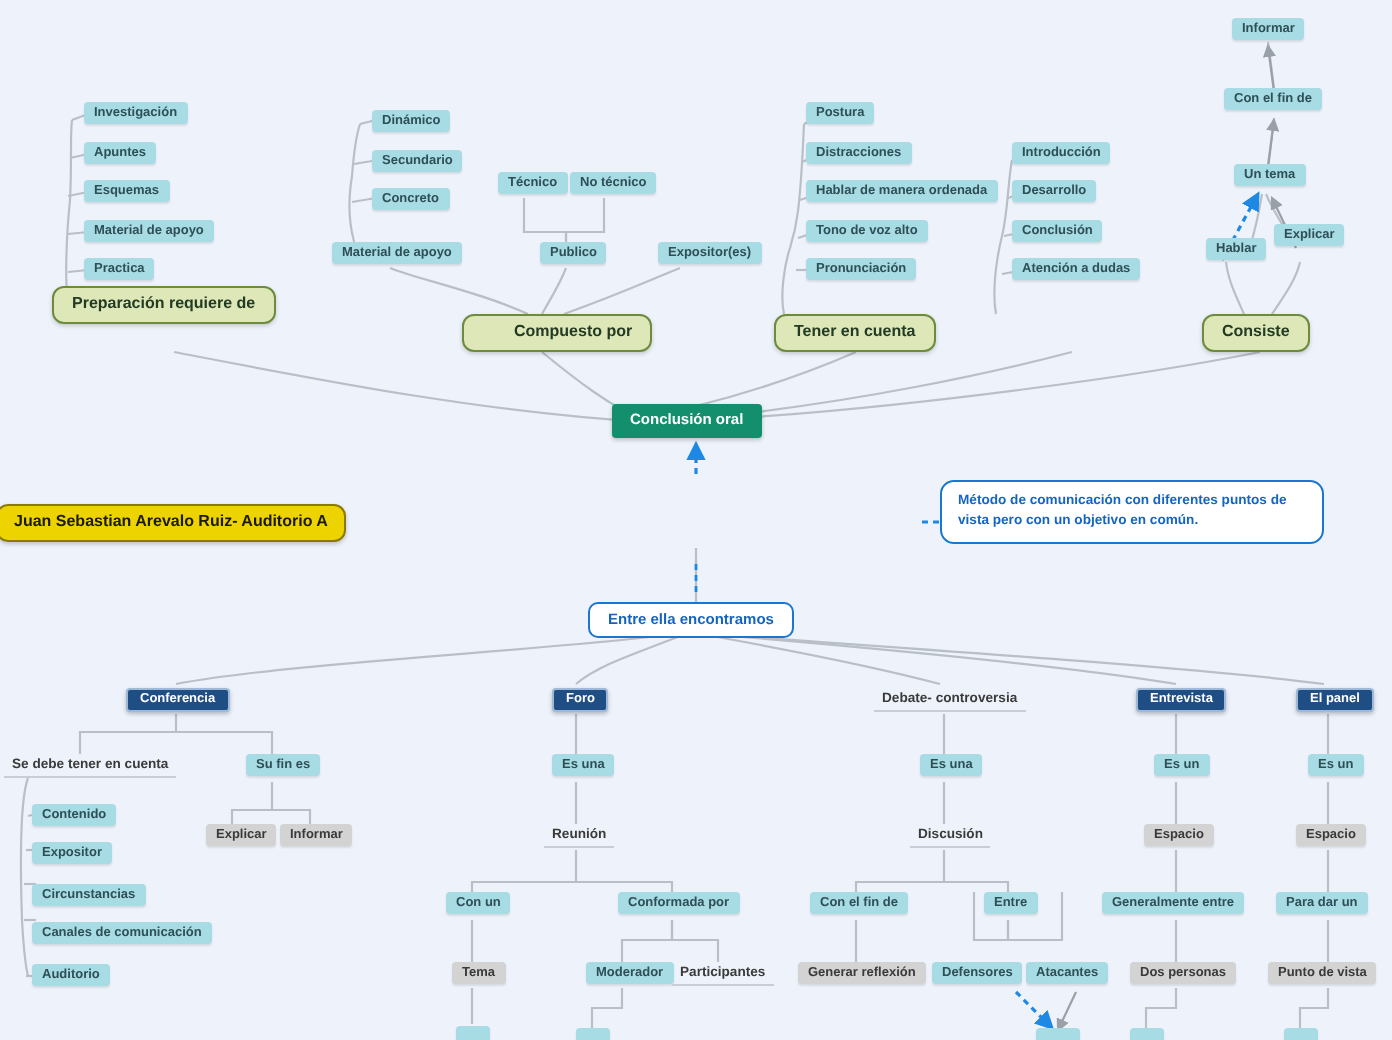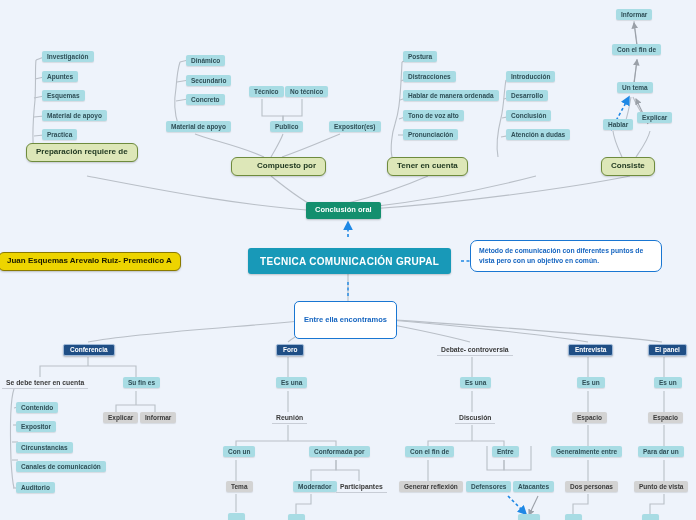--- a/index.html
+++ b/index.html
@@ -74,21 +74,21 @@
     height:26px;
     box-shadow:0 1px 2px rgba(0,0,0,.20);
   }
   .n-white{
     background:#ffffff;
     color:#1565c0;
     border:1.1px solid #1976d2;
     border-radius:5px;
     font-size:7.5px;
     font-weight:700;
-    padding:18px 9px;
+    padding:8px 9px;
     height:17px;
   }
   .n-note{
     background:#ffffff;
     color:#1565c0;
     border:1.2px solid #1976d2;
     border-radius:7px;
     font-size:6.8px;
     font-weight:700;
     line-height:1.45;
@@ -361,30 +361,27 @@
       <span>Tener en cuenta</span>
     </div>
   <div class="node n-olive" style="left:601px;top:157px;">
       <span>Consiste</span>
     </div>
 
   <div class="node n-green" style="left:306px;top:202px;">
       <span>Conclusión oral</span>
     </div>
 
-  <div class="node n-teal" style="left:248px;top:248px;">
-      <span>TECNICA COMUNICACIÓN GRUPAL</span>
-    </div>
 
   <div class="node n-note" style="left:470px;top:240px;width:192px;">
       <span>Método de comunicación con diferentes puntos de vista pero con un objetivo en común.</span>
     </div>
 
   <div class="node n-yellow" style="left:-2px;top:252px;">
-      <span>Juan Esquemas Arevalo Ruiz- Premedico A</span>
+      <span>Juan Sebastian Arevalo Ruiz- Auditorio A</span>
     </div>
 
   <div class="node n-white" style="left:294px;top:301px;">
       <span>Entre ella encontramos</span>
     </div>
 
   <div class="node n-navy" style="left:63px;top:344px;">
       <span>Conferencia</span>
     </div>
   <div class="node n-navy" style="left:276px;top:344px;">

